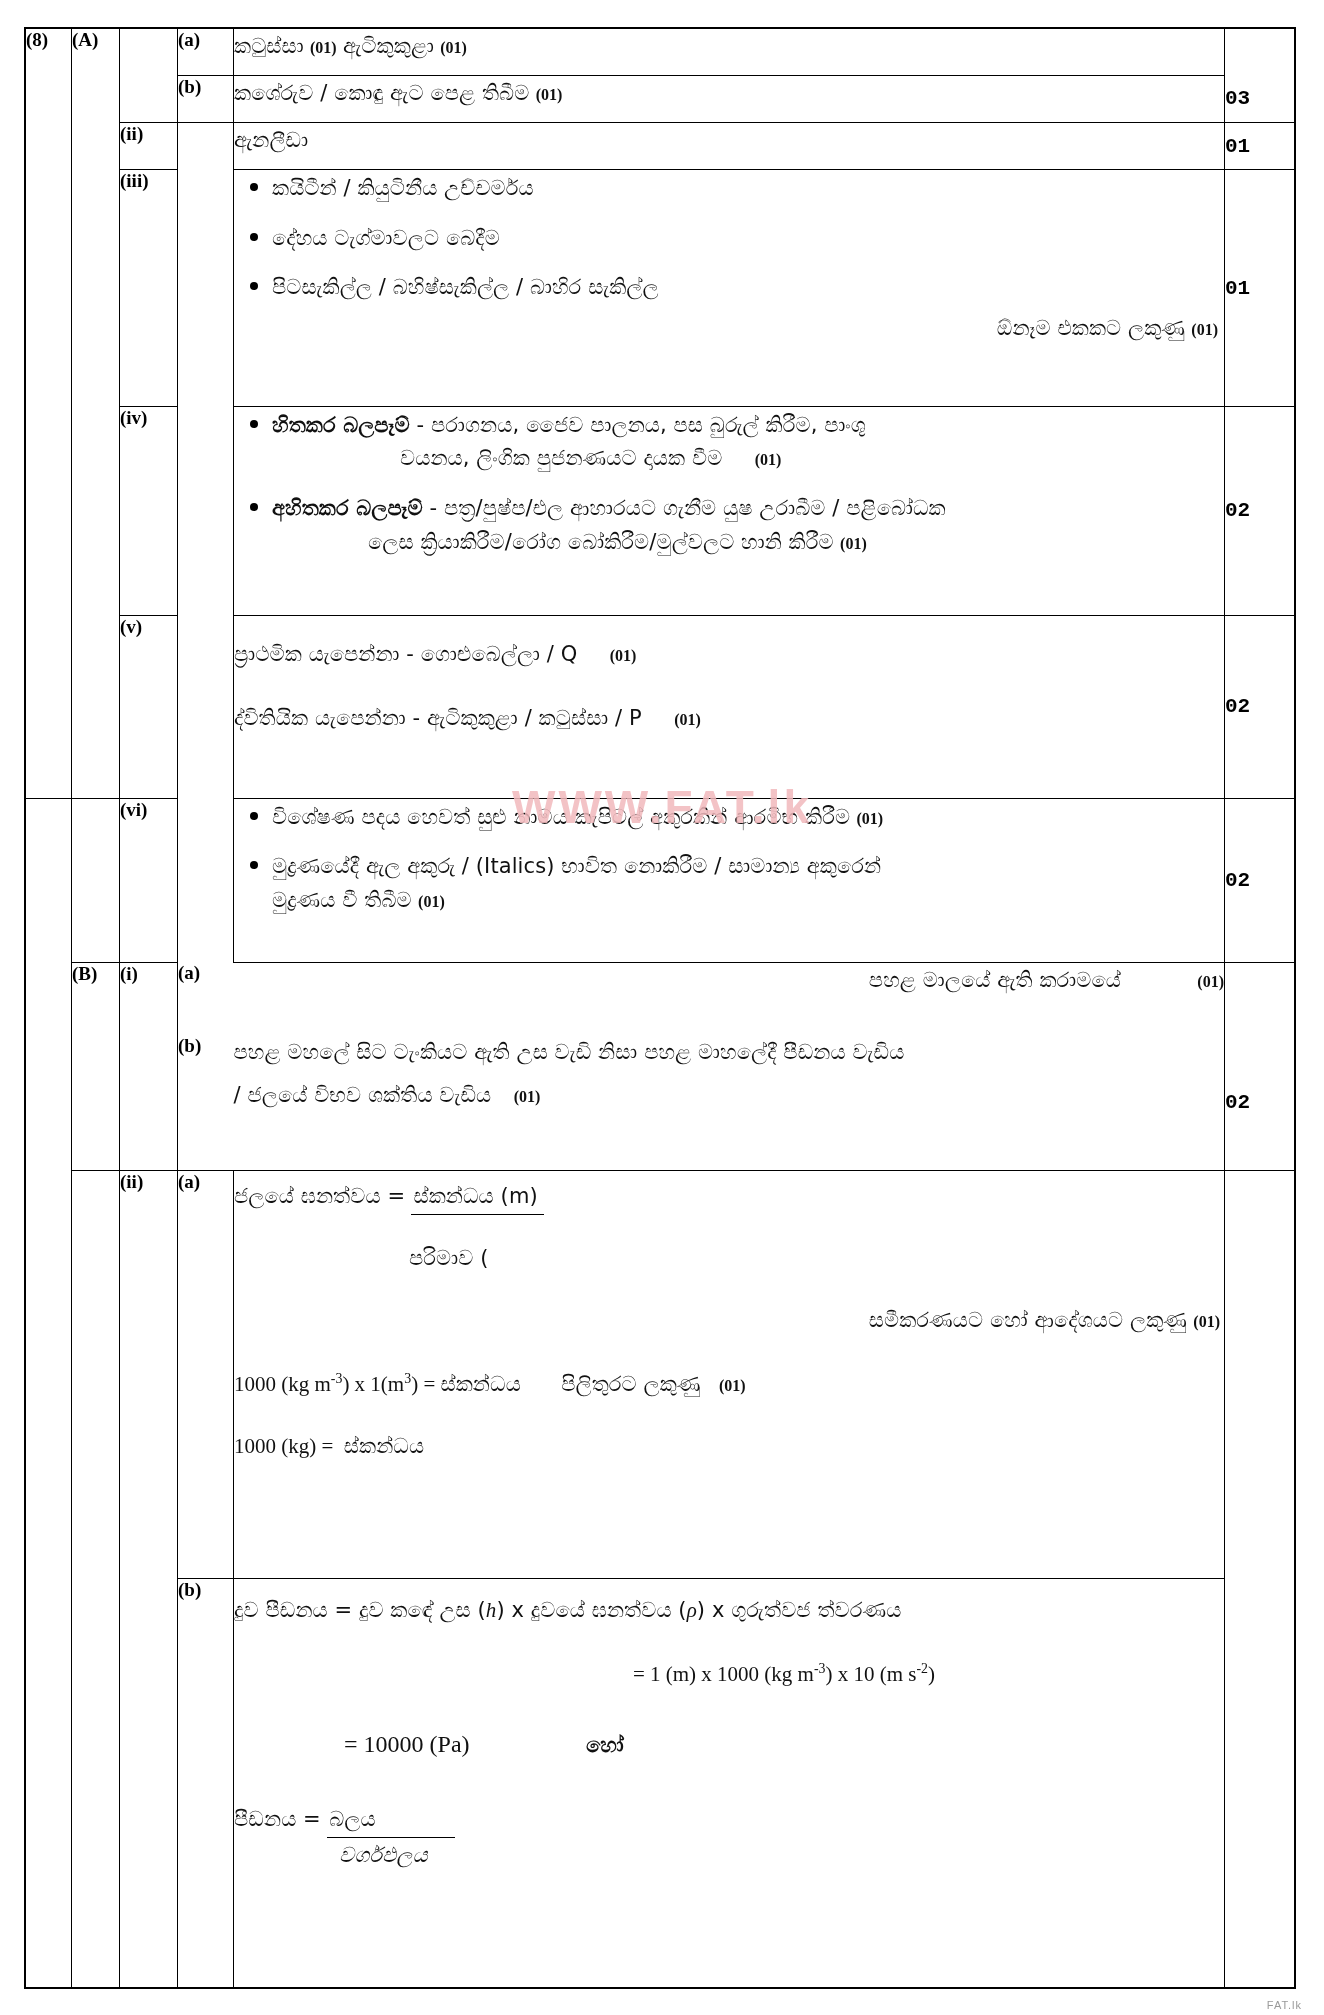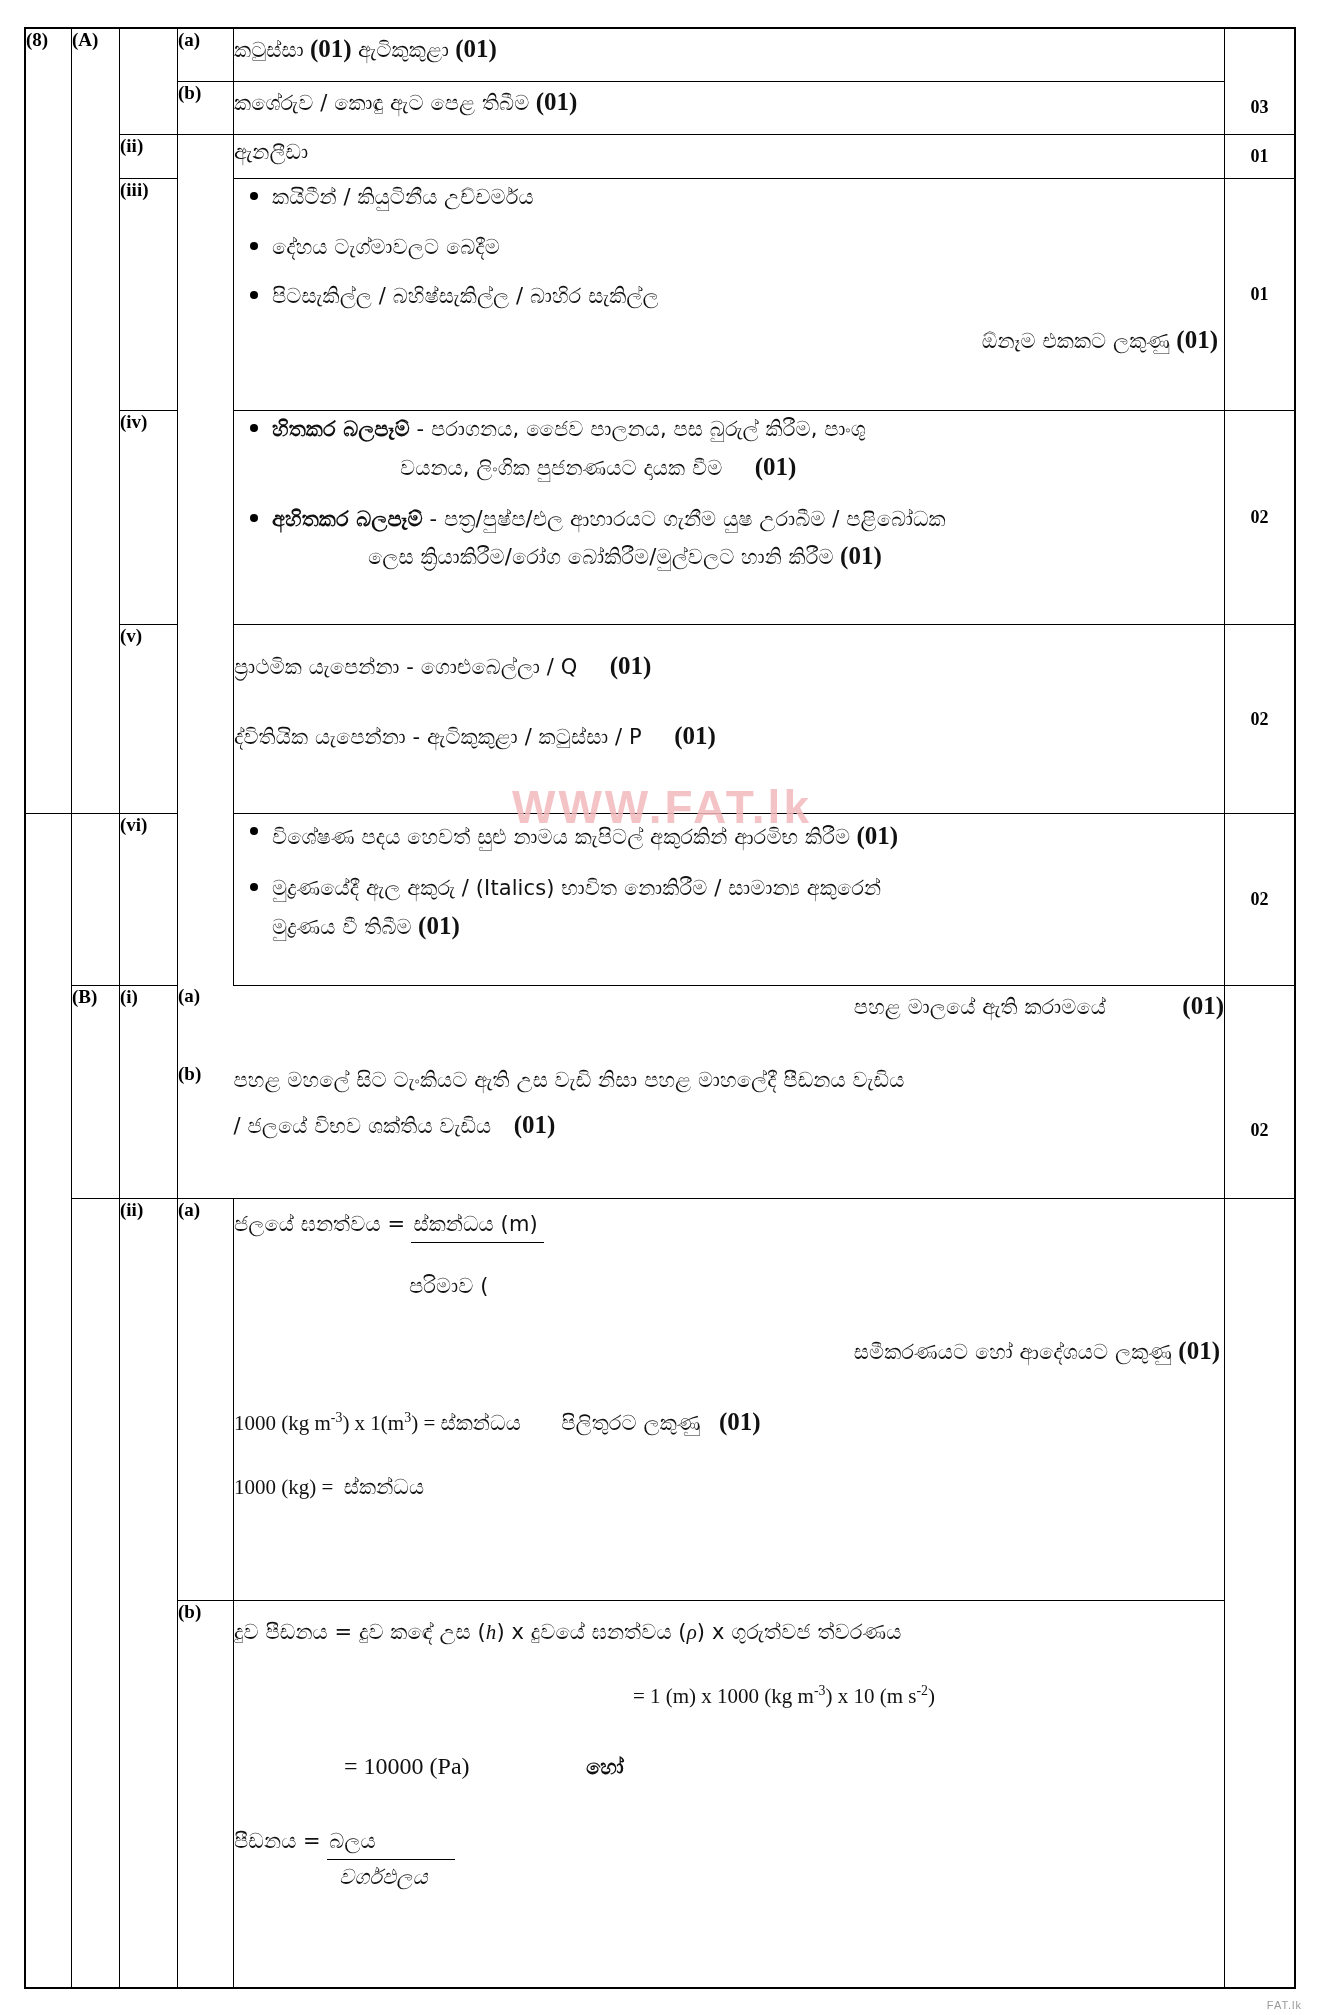--- a/index.html
+++ b/index.html
@@ -57,24 +57,24 @@
   .no-t { border-top: none !important; }
 
   .lbl {
     font-family: "Liberation Serif", "DejaVu Serif", serif;
     font-weight: bold;
     font-size: 19px;
     padding: 8px 0 0 6px;
     white-space: nowrap;
   }
   .mk {
-    font-family: Liberation Serif, serif;
+    font-family: Liberation Mono, monospace;
     font-weight: bold;
-    font-size: 18px;
-    text-align: center;
+    font-size: 21px;
+    text-align: left;
     vertical-align: middle !important;
   }
   .body-cell {
     padding: 9px 10px 9px 12px;
     font-size: 20px;
     line-height: 1.62;
     font-family: "DejaVu Sans", sans-serif;
     color: #111;
   }
   .sin {
@@ -82,21 +82,21 @@
     font-size: 21px;
     letter-spacing: 0.1px;
   }
   .ser {
     font-family: "Liberation Serif", "DejaVu Serif", serif;
   }
   .bold { font-weight: bold; }
   .mark-in {
     font-family: "Liberation Serif", "DejaVu Serif", serif;
     font-weight: bold;
-    font-size: 25px;
+    font-size: 16px;
   }
   ul.bul {
     margin: 2px 0 0 0;
     padding-left: 38px;
     list-style: none;
   }
   ul.bul > li {
     position: relative;
     margin: 0 0 16px 0;
     line-height: 1.6;

